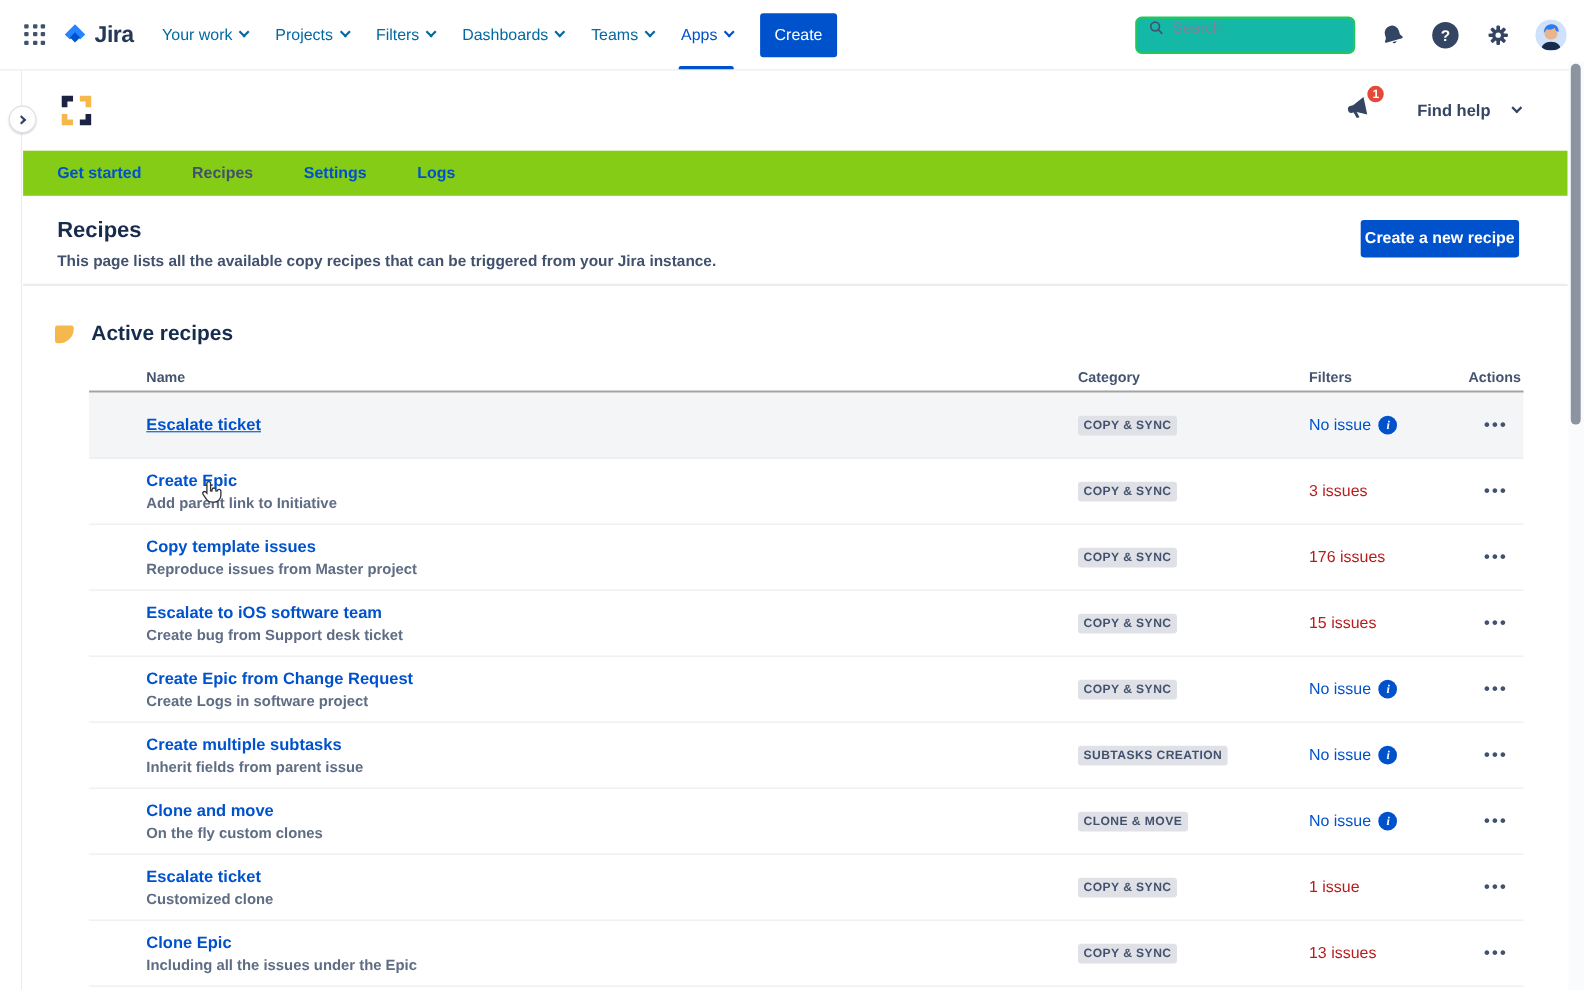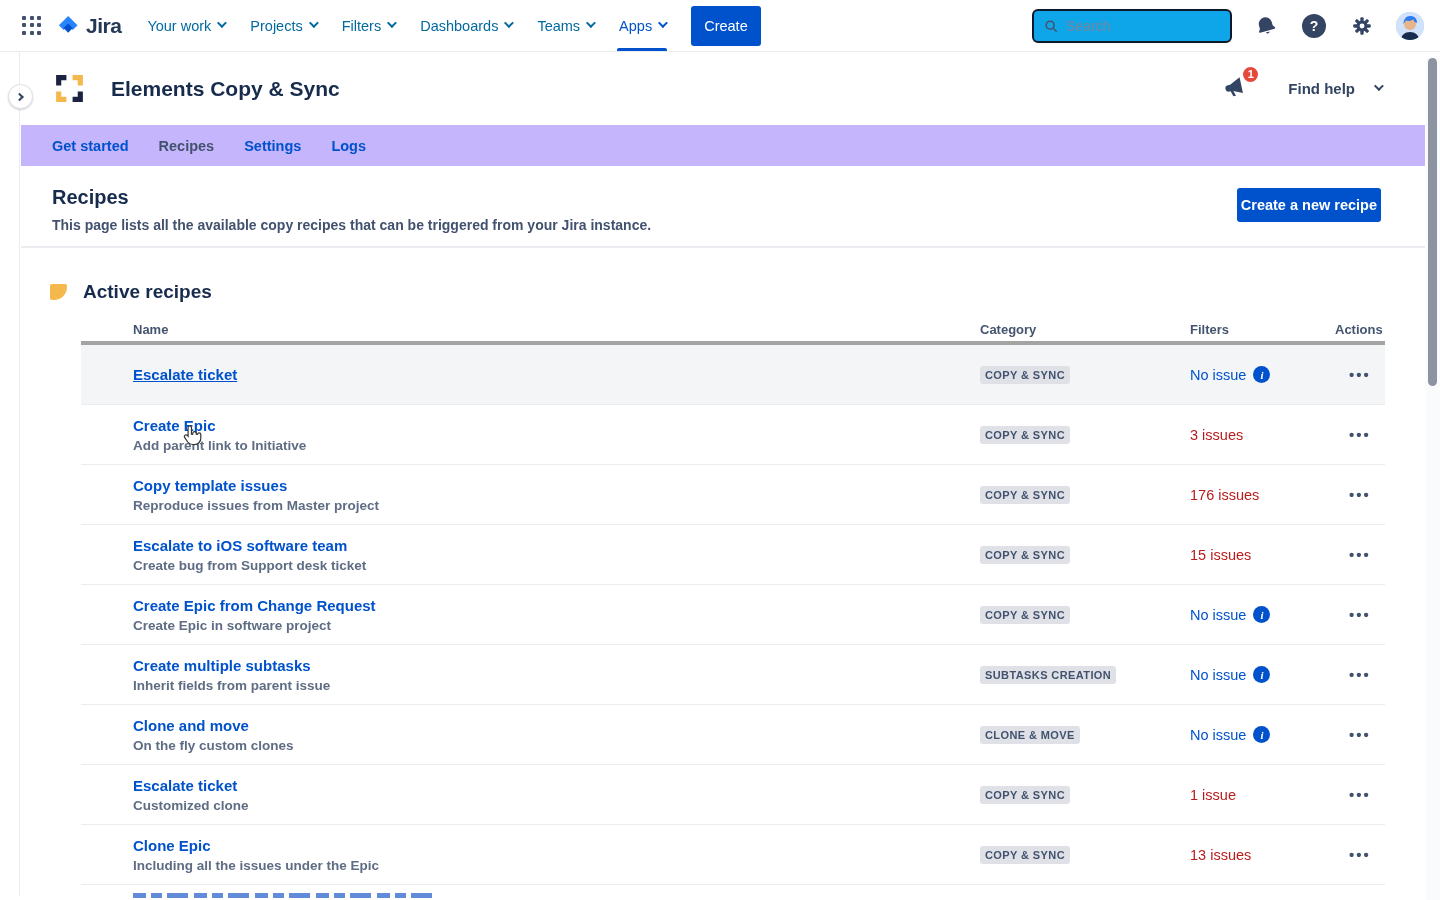--- a/index.html
+++ b/index.html
@@ -1,39 +1,39 @@
 <!DOCTYPE html>
 <html><head>
 <meta charset="utf-8">
 <style>
   * { margin:0; padding:0; box-sizing:border-box; }
   html,body { width:1440px; height:900px; overflow:hidden; background:#fff;
     font-family:"Liberation Sans","DejaVu Sans",sans-serif; }
 
   
-  .topnav { position:relative; height:52px; background:#fff; border-bottom:1px solid #EBECF0;
+  .topnav { position:relative; height:64px; background:#fff; border-bottom:1px solid #EBECF0;
     display:flex; align-items:center; padding:0 16px 0 16px; z-index:30; }
   .grid-icon { width:20px; height:20px; display:grid; grid-template-columns:repeat(3,1fr);
     grid-template-rows:repeat(3,1fr); gap:3px; margin:0 14px 0 6px; cursor:pointer; }
   .grid-icon i { width:4px; height:4px; border-radius:1px; background:#42526E; }
   .brand { display:flex; align-items:center; gap:6px; margin-right:26px; cursor:pointer; }
   .brand-name { font-size:21px; font-weight:600; color:#253858; letter-spacing:-0.5px; }
   .nav-items { display:flex; align-items:center; gap:26px; height:100%; }
   .nav-item { display:flex; align-items:center; gap:6px; font-size:14.5px; font-weight:500;
     color:#0369a1; cursor:pointer; height:100%; position:relative; }
   .nav-item.active { color:#0052CC; }
   .nav-item.active::after { content:""; position:absolute; left:-2px; right:-2px; bottom:0;
     height:3px; background:#0052CC; border-radius:2px 2px 0 0; }
   .chev { width:7px; height:7px; border-right:2px solid currentColor; border-bottom:2px solid currentColor;
     transform:rotate(45deg) translateY(-2px); margin-top:-2px; }
   .create-btn { margin-left:26px; background:#0052CC; color:#fff; border:none; border-radius:3px;
     font-size:14.5px; font-weight:500; padding:12px 13px; cursor:pointer; }
   .nav-right { margin-left:auto; display:flex; align-items:center; gap:20px; }
-  .search-box { display:flex; align-items:center; gap:8px; width:200px; height:34px;
-    border:2px solid #0f172a; border-radius:6px; padding:0 10px; background:#0ea5e9; }
+  .search-box { display:flex; align-items:flex-start; gap:8px; width:200px; height:34px;
+    border:2px solid #22c55e; border-radius:6px; padding:0 10px; background:#14b8a6; }
   .search-box input { border:none; outline:none; font-size:14px; color:#172B4D; width:100%;
     font-family:inherit; background:transparent; }
   .search-box input::placeholder { color:#7A869A; }
   .icon-btn { width:28px; height:28px; display:flex; align-items:center; justify-content:center;
     cursor:pointer; position:relative; }
   .help-circle { width:24px; height:24px; border-radius:50%; background:#344563; color:#fff;
     font-size:14px; font-weight:700; display:flex; align-items:center; justify-content:center; }
   .avatar { width:28px; height:28px; border-radius:50%; background:#B3D4FF; overflow:hidden;
     cursor:pointer; position:relative; }
 
@@ -55,42 +55,42 @@
   .app-header-right { margin-left:auto; display:flex; align-items:center; gap:40px; }
   .megaphone-wrap { position:relative; cursor:pointer; }
   .notif-badge { position:absolute; top:-9px; right:-12px; min-width:19px; height:19px; border-radius:10px;
     background:#E5493A; border:2px solid #fff; color:#fff; font-size:11px; font-weight:700;
     display:flex; align-items:center; justify-content:center; padding:0 4px; }
   .find-help { display:flex; align-items:center; gap:19px; font-size:15px; font-weight:600;
     color:#344563; cursor:pointer; }
   .find-help .chev { border-color:#344563; }
 
   
-  .tabbar { height:41px; background:#c4b5fd; display:flex; align-items:center; gap:30px;
+  .tabbar { height:41px; background:#84cc16; display:flex; align-items:center; gap:46px;
     padding:0 31px; }
   .tab { font-size:14.5px; font-weight:600; color:#0052CC; cursor:pointer; }
   .tab.active { color:#42526E; cursor:default; }
 
   
   .page-head { padding:20px 44px 0 31px; display:flex; align-items:flex-start; height:80px; }
   .page-title { font-size:20px; font-weight:600; color:#172B4D; margin-bottom:8px; }
   .page-desc { font-size:14px; font-weight:600; color:#42526E; }
   .new-recipe-btn { margin-left:auto; background:#0052CC; color:#fff; border:none; border-radius:3px;
     font-size:14.5px; font-weight:600; padding:9px 4px; cursor:pointer; margin-top:2px; }
 
   .section-divider { border:none; border-top:2px solid #EBECF0; margin:0; }
 
   
   .section-head { display:flex; align-items:center; gap:16px; padding:33px 0 14px 29px; }
   .label-shape { width:17px; height:16px; background:#F5B84C; border-radius:2px 2px 13px 2px; }
   .section-title { font-size:19px; font-weight:700; color:#172B4D; }
 
   .recipe-table { margin:0 40px 0 60px; }
   .t-grid { display:grid; grid-template-columns:52px 1fr 210px 145px 50px; align-items:center; }
-  .t-header { height:28px; border-bottom:4px solid #a3a3a3; }
+  .t-header { height:28px; border-bottom:2px solid #a3a3a3; }
   .t-header span { font-size:13px; font-weight:700; color:#44546F; }
   .t-row { height:60px; border-bottom:1px solid #EBECF0; position:relative; }
   .t-row.hovered { background:#F4F5F7; }
   .drag-handle { width:17px; height:20px; margin-left:9px; cursor:grab;
     background:repeating-linear-gradient(to bottom,#6B778C 0 2px,transparent 2px 6px); }
   .name-cell { display:flex; flex-direction:column; gap:4px; }
   .row-name { font-size:15px; font-weight:700; color:#0052CC; cursor:pointer; width:max-content; }
   .t-row.hovered .row-name { text-decoration:underline; }
   .row-desc { font-size:13.5px; font-weight:600; color:#5E6C84; }
   .cat-badge { display:inline-block; background:#DFE1E6; color:#42526E; font-size:11px; font-weight:700;
@@ -214,21 +214,20 @@
 
   <div class="main">
 
     <div class="app-header">
       <svg class="app-logo" viewBox="0 0 34 34">
         <path d="M4 4h10v5H9v5H4z" fill="#1B2242"></path>
         <path d="M30 4v10h-5V9h-5V4z" fill="#F5B84C"></path>
         <path d="M30 30H20v-5h5v-5h5z" fill="#1B2242"></path>
         <path d="M4 30V20h5v5h5v5z" fill="#F5B84C"></path>
       </svg>
-      <h1 class="app-title">Elements Copy &amp; Sync</h1>
       <div class="app-header-right">
         <div class="megaphone-wrap">
           <svg width="26" height="26" viewBox="0 0 24 24">
             <g transform="rotate(-12 12 12)" fill="#344563">
               <path d="M18 4l-10 5H6a3 3 0 0 0 0 6h1.2l1.6 5h2.4l-1.4-4.8L18 19z"></path>
             </g>
           </svg>
           <span class="notif-badge">1</span>
         </div>
         <div class="find-help">
@@ -322,21 +321,21 @@
       <span class="created-text">15 issues</span>
 
     </span>
     <span class="actions-cell">•••</span>
   </div>
 
   <div class="t-grid t-row">
     <span><span class="drag-handle"></span></span>
     <span class="name-cell">
       <a class="row-name">Create Epic from Change Request</a>
-      <span class="row-desc">Create Epic in software project</span>
+      <span class="row-desc">Create Logs in software project</span>
     </span>
     <span><span class="cat-badge">COPY &amp; SYNC</span></span>
     <span class="created-cell noissue">
       <span class="created-text">No issue</span>
       <span class="info-dot">i</span>
     </span>
     <span class="actions-cell">•••</span>
   </div>
 
   <div class="t-grid t-row">

